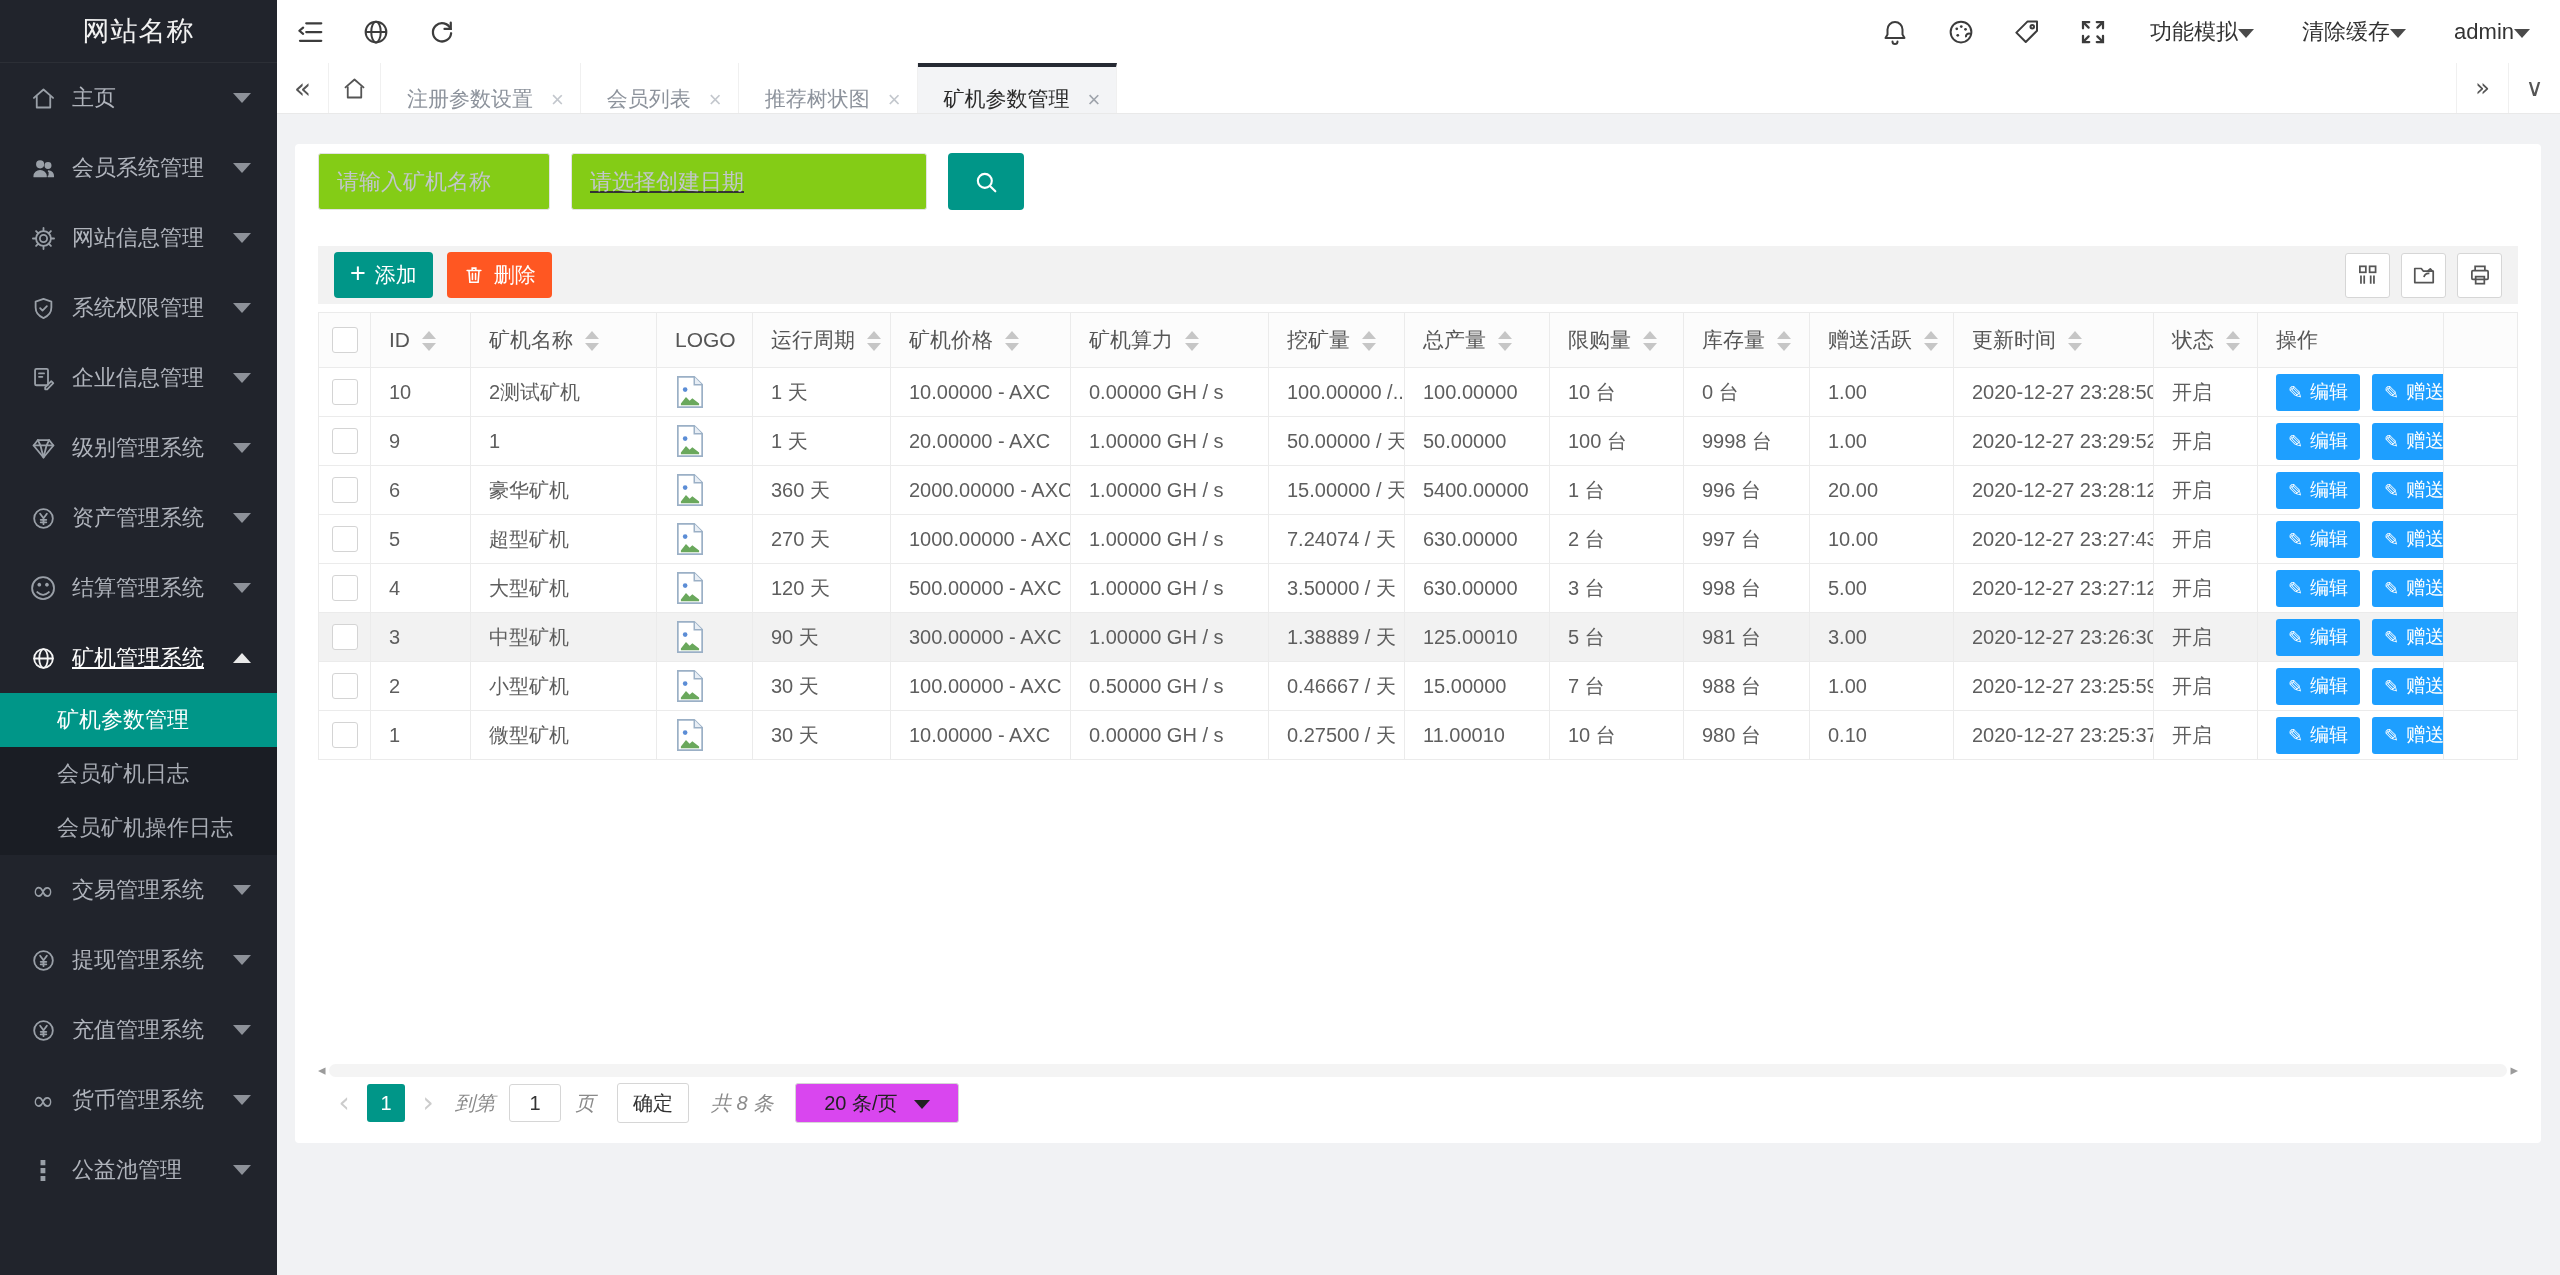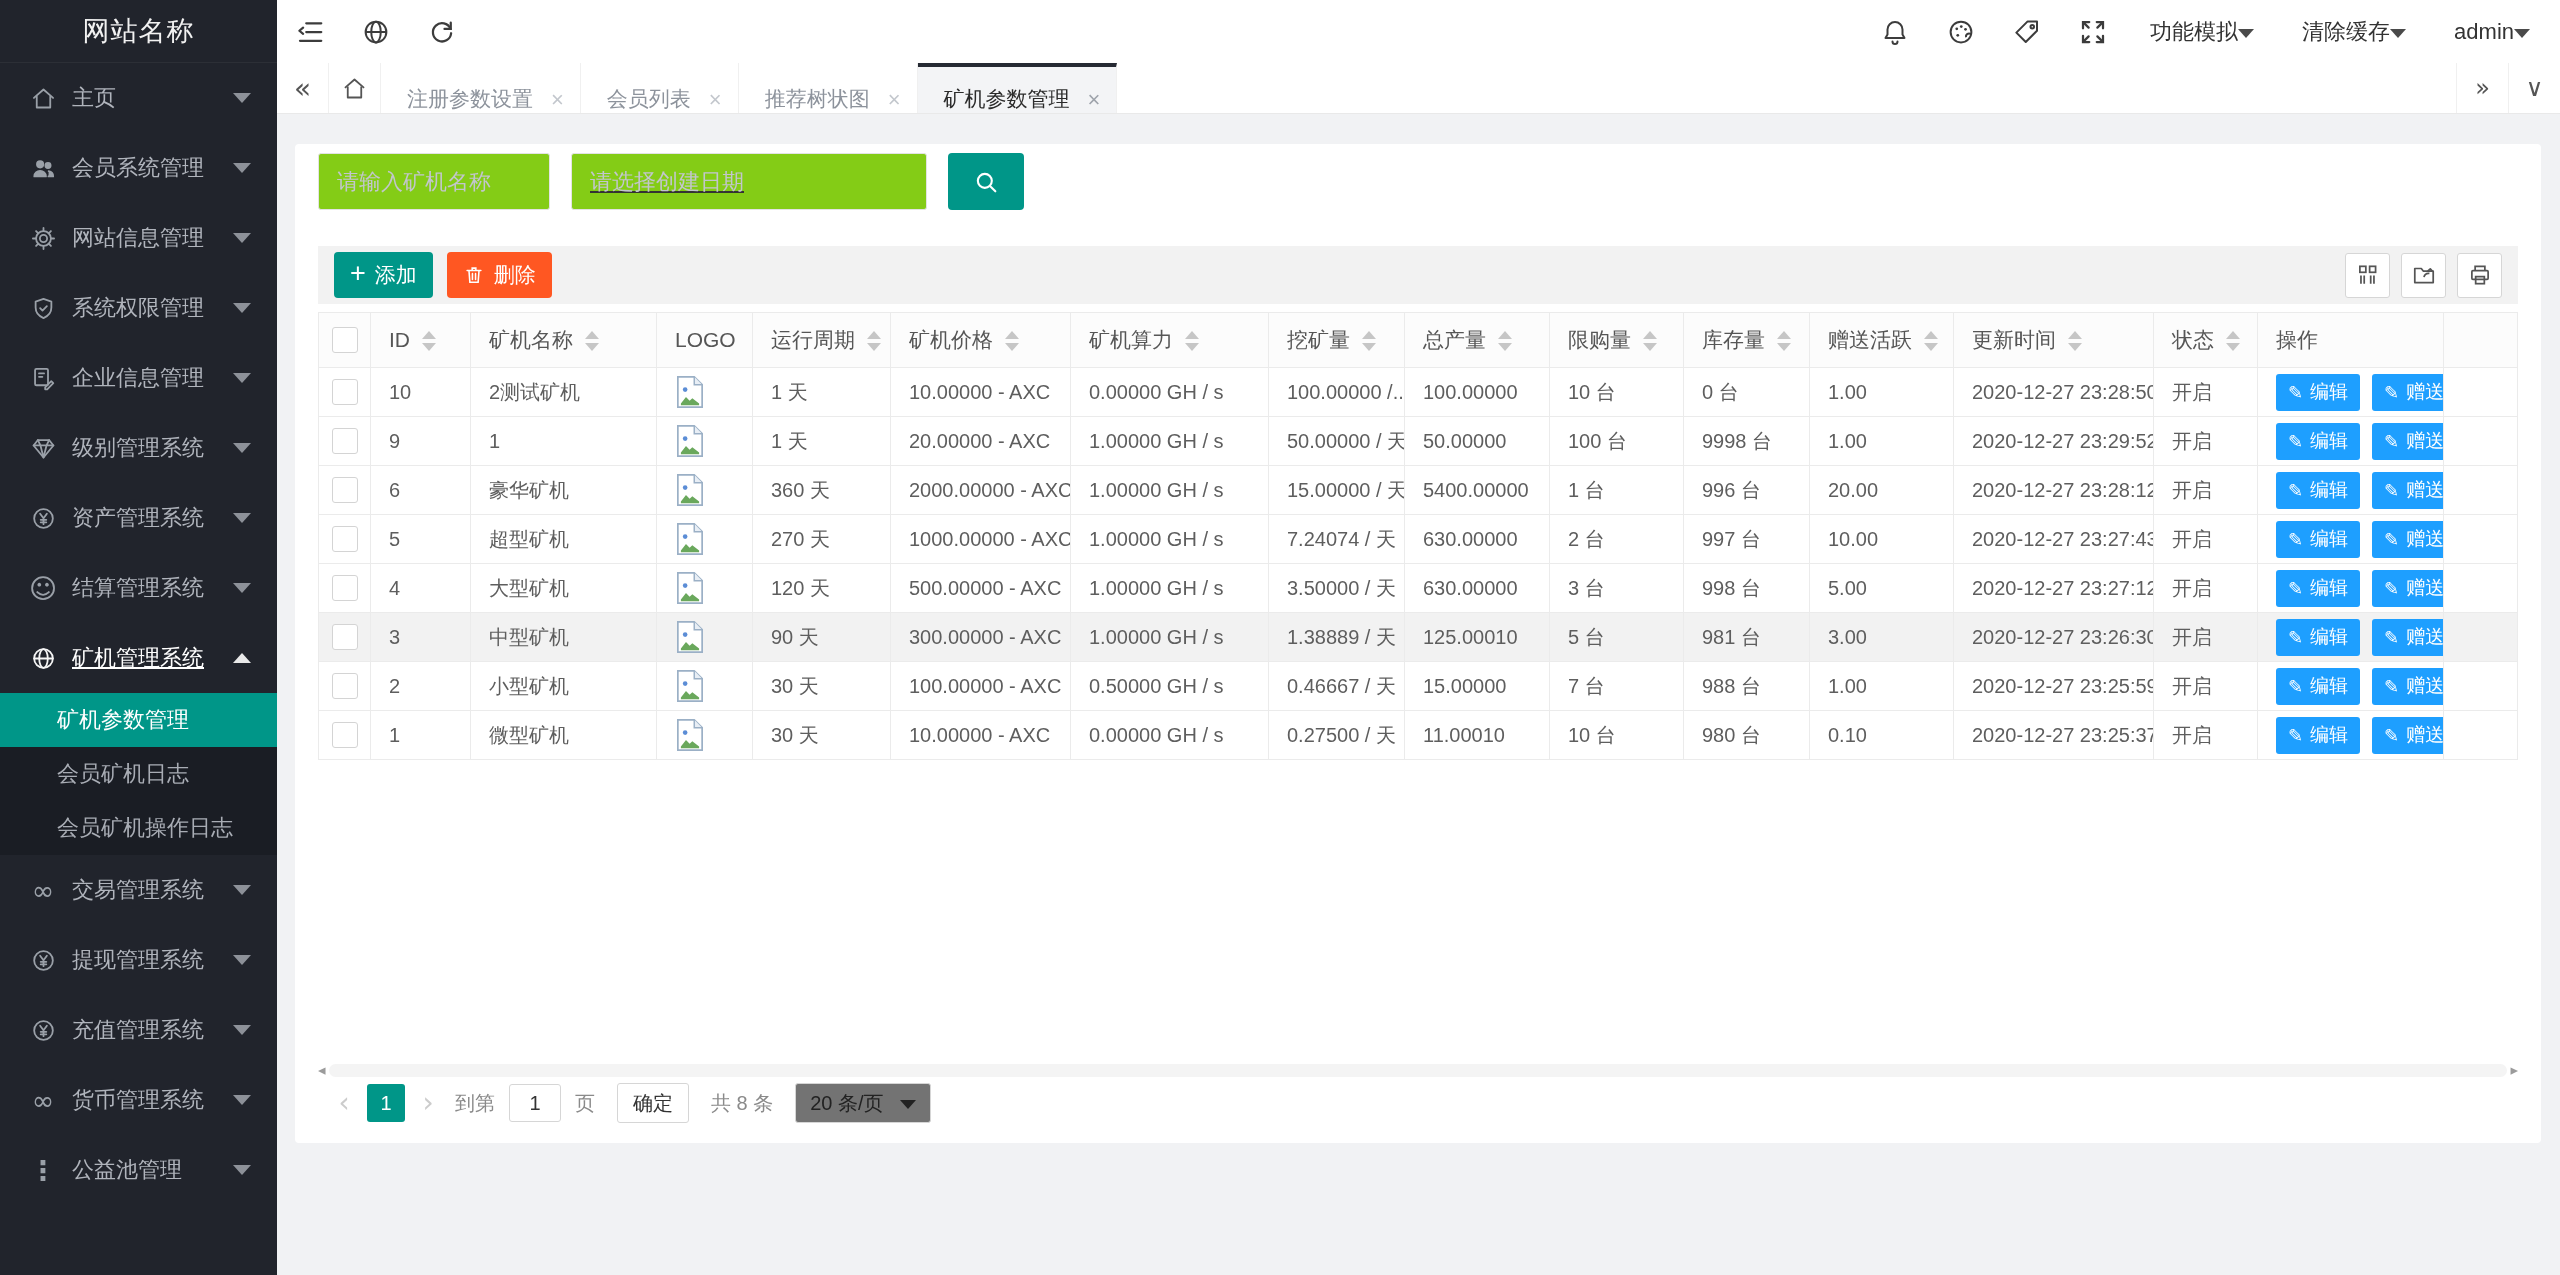--- a/index.html
+++ b/index.html
@@ -77,24 +77,24 @@
 .act-btn{height:37px;background:#1e9fff;color:#fff;border:none;border-radius:3px;font-size:19px;padding:0 12px;display:inline-flex;align-items:center;gap:7px;cursor:pointer;}
 .act-btn + .act-btn{margin-left:12px;}
 .pen{font-family:"DejaVu Sans",sans-serif;font-size:18px;}
 
 .hscroll{position:absolute;left:23px;right:23px;top:920px;height:13px;display:flex;align-items:center;}
 .hs-arrow{color:#9b9b9b;font-size:15px;line-height:1;font-family:"DejaVu Sans",sans-serif;}
 .hs-track{flex:1;height:13px;background:#f4f4f4;border-radius:7px;margin:0 3px;}
 .pagination{position:absolute;left:32px;top:938px;height:42px;display:flex;align-items:center;font-size:20px;color:#8a8a8a;}
 .pg-nav{width:34px;text-align:center;font-size:28px;color:#cccccc;cursor:pointer;font-family:"DejaVu Sans",sans-serif;line-height:1;}
 .pg-cur{min-width:38px;height:38px;background:#009688;color:#fff;border-radius:3px;display:flex;align-items:center;justify-content:center;font-size:20px;margin:0 6px;padding:0 8px;}
-.pg-text{margin:0 10px;}
+.pg-text{margin:0 10px;font-style:italic;}
 .pg-input{width:52px;height:38px;border:1px solid #d6d6d6;border-radius:3px;text-align:center;font-size:20px;color:#333;outline:none;margin:0 4px;}
 .pg-confirm{height:40px;padding:0 15px;background:#fff;border:1px solid #d6d6d6;border-radius:3px;font-size:20px;color:#333;margin:0 12px;cursor:pointer;}
-.pg-select{height:40px;border:1px solid #d6d6d6;border-radius:3px;display:flex;align-items:center;padding:0 14px;gap:16px;color:#222;margin-left:12px;cursor:pointer;background:#737373;}
+.pg-select{height:40px;border:1px solid #d6d6d6;border-radius:3px;display:flex;align-items:center;padding:0 28px;gap:16px;color:#222;margin-left:12px;cursor:pointer;background:#d946ef;}
 .pg-select .dcaret{border-top-color:#222;margin-top:2px;}
 </style>
 </head>
 <body>
 
 <div class="app">
 
   <aside class="sidebar">
     <div class="logo">网站名称</div>
     <nav class="menu">

